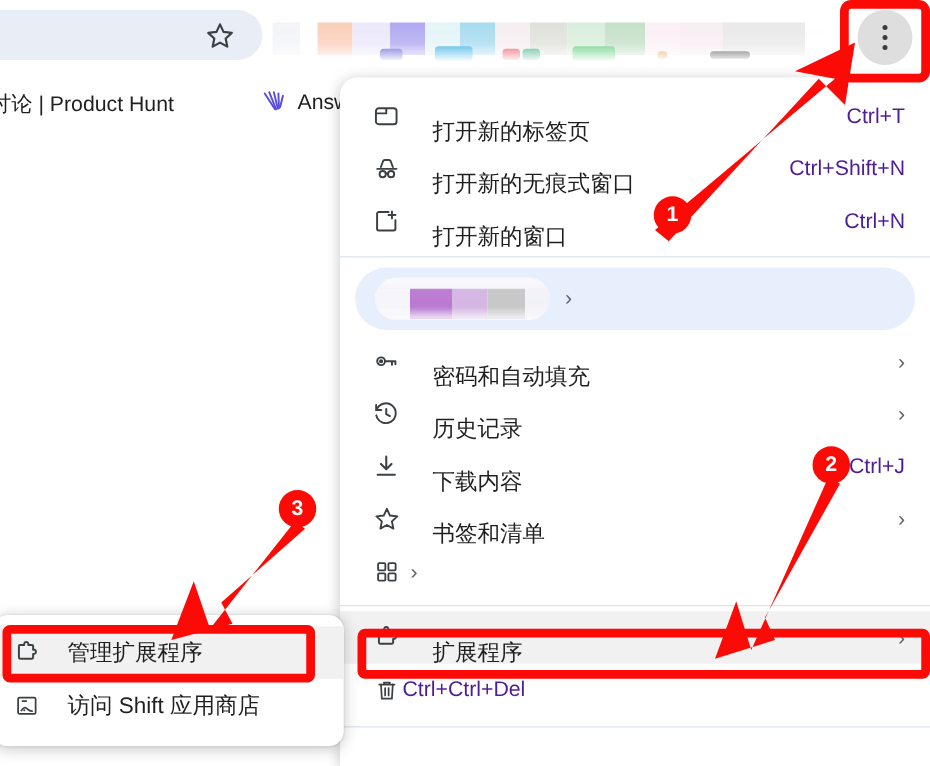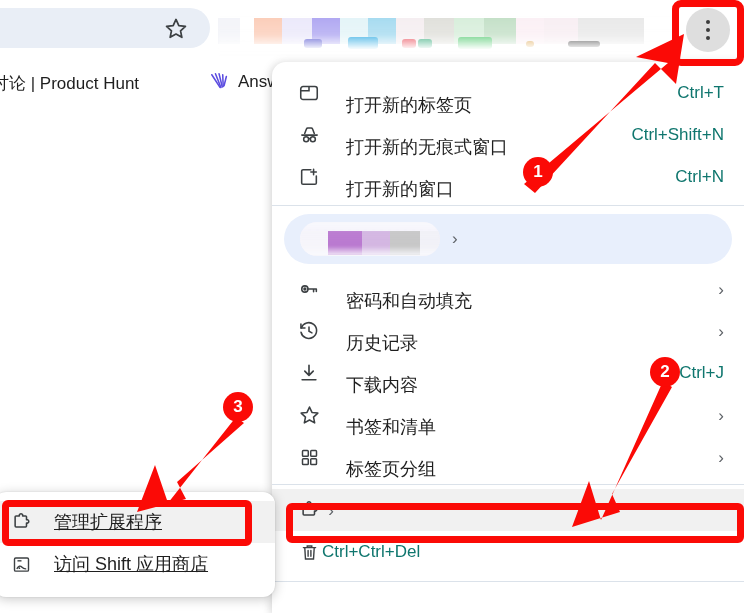--- a/index.html
+++ b/index.html
@@ -72,21 +72,21 @@
     height: 42px; padding: 0 20px 0 24px;
     font-size: 18px; color: #1f1f1f;
   }
   .menu-row .mi-icon {
     width: 26px; height: 26px; flex: 0 0 26px;
     display: flex; align-items: center; justify-content: center;
     color: #3c4043;
   }
   .menu-row .mi-icon svg { display: block; }
   .menu-row .mi-label { margin-left: 24px; flex: 1 1 auto; white-space: nowrap; margin-top: 24px; }
-  .menu-row .mi-accel { font-size: 17px; color: #0f766e; white-space: nowrap; }
+  .menu-row .mi-accel { font-size: 17px; color: #4c1d95; white-space: nowrap; }
   .menu-row .mi-chev { color: #5f6368; font-size: 17px; line-height: 1; width: 12px; text-align: right; }
   .menu-sep {
     height: 1px; background: #dbe2ea; margin: 7px 0 6px 0;
   }
 
   
   .profile-row {
     position: relative; margin: 8px 12px 4px 12px; height: 50px;
     background: #e8effc; border-radius: 25px;
     display: flex; align-items: center; padding: 0 14px 0 16px;
@@ -116,21 +116,21 @@
     background: #ffffff;
     border-radius: 12px;
     box-shadow: 0 2px 12px rgba(0,0,0,0.22), 0 0 2px rgba(0,0,0,0.12);
   }
   .sub-row {
     display: flex; align-items: center; height: 42px;
     padding: 0 14px 0 14px; font-size: 18px; color: #1f1f1f;
   }
   .sub-row .mi-icon { width: 26px; height: 26px; flex: 0 0 26px;
     display:flex; align-items:center; justify-content:center; color:#3c4043; }
-  .sub-row .mi-label { margin-left: 20px; white-space: nowrap; text-decoration: underline; }
+  .sub-row .mi-label { margin-left: 20px; white-space: nowrap; }
 
   
   .anno-box {
     position: absolute; border: 7px solid #fb0a06; border-radius: 6px;
     pointer-events: none;
   }
   #box-menubtn { left: 672px; top: 0px; width: 72px; height: 66px; border-radius: 9px; }
   #box-ext     { left: 286px; top: 503px; width: 458px; height: 40px; }
   #box-manage  { left: 2px; top: 500px; width: 250px; height: 46px; }
 
@@ -315,32 +315,32 @@
 
     <div class="menu-row">
       <span class="mi-icon">
         <svg viewBox="0 0 24 24" width="21" height="21" fill="none" stroke="#3c4043" stroke-width="1.7">
           <rect x="4" y="4" width="6.6" height="6.6" rx="1"></rect>
           <rect x="13.4" y="4" width="6.6" height="6.6" rx="1"></rect>
           <rect x="4" y="13.4" width="6.6" height="6.6" rx="1"></rect>
           <rect x="13.4" y="13.4" width="6.6" height="6.6" rx="1"></rect>
         </svg>
       </span>
-      <span class="mi-label">标签页分组</span>
       <span class="mi-chev">›</span>
     </div>
 
     <div class="menu-sep" style="margin-top:6px;margin-bottom:4px;"></div>
 
     <div class="menu-row row-hover">
       <span class="mi-icon">
         <svg viewBox="0 0 24 24" width="22" height="22" fill="none" stroke="#3c4043" stroke-width="1.7" stroke-linejoin="round">
           <path d="M10.2 4.2 A1.9 1.9 0 0 1 13.8 4.2 V5.4 H17 A1 1 0 0 1 18 6.4 V9.6 H19.2 A1.9 1.9 0 0 1 19.2 13.2 H18 V16.4 A1 1 0 0 1 17 17.4 H6.6 A1 1 0 0 1 5.6 16.4 V6.4 A1 1 0 0 1 6.6 5.4 H10.2 Z"></path>
         </svg>
       </span>
+      <span class="mi-label">扩展程序</span>
       <span class="mi-chev">›</span>
     </div>
 
     <div class="menu-row">
       <span class="mi-icon">
         <svg viewBox="0 0 24 24" width="21" height="21" fill="none" stroke="#3c4043" stroke-width="1.6" stroke-linecap="round">
           <path d="M5 6.4 H19 M9.4 6.4 V4.6 H14.6 V6.4"></path>
           <path d="M6.6 6.4 L7.4 19.4 H16.6 L17.4 6.4"></path>
           <path d="M10.4 9.6 V16.4 M13.6 9.6 V16.4"></path>
         </svg>

